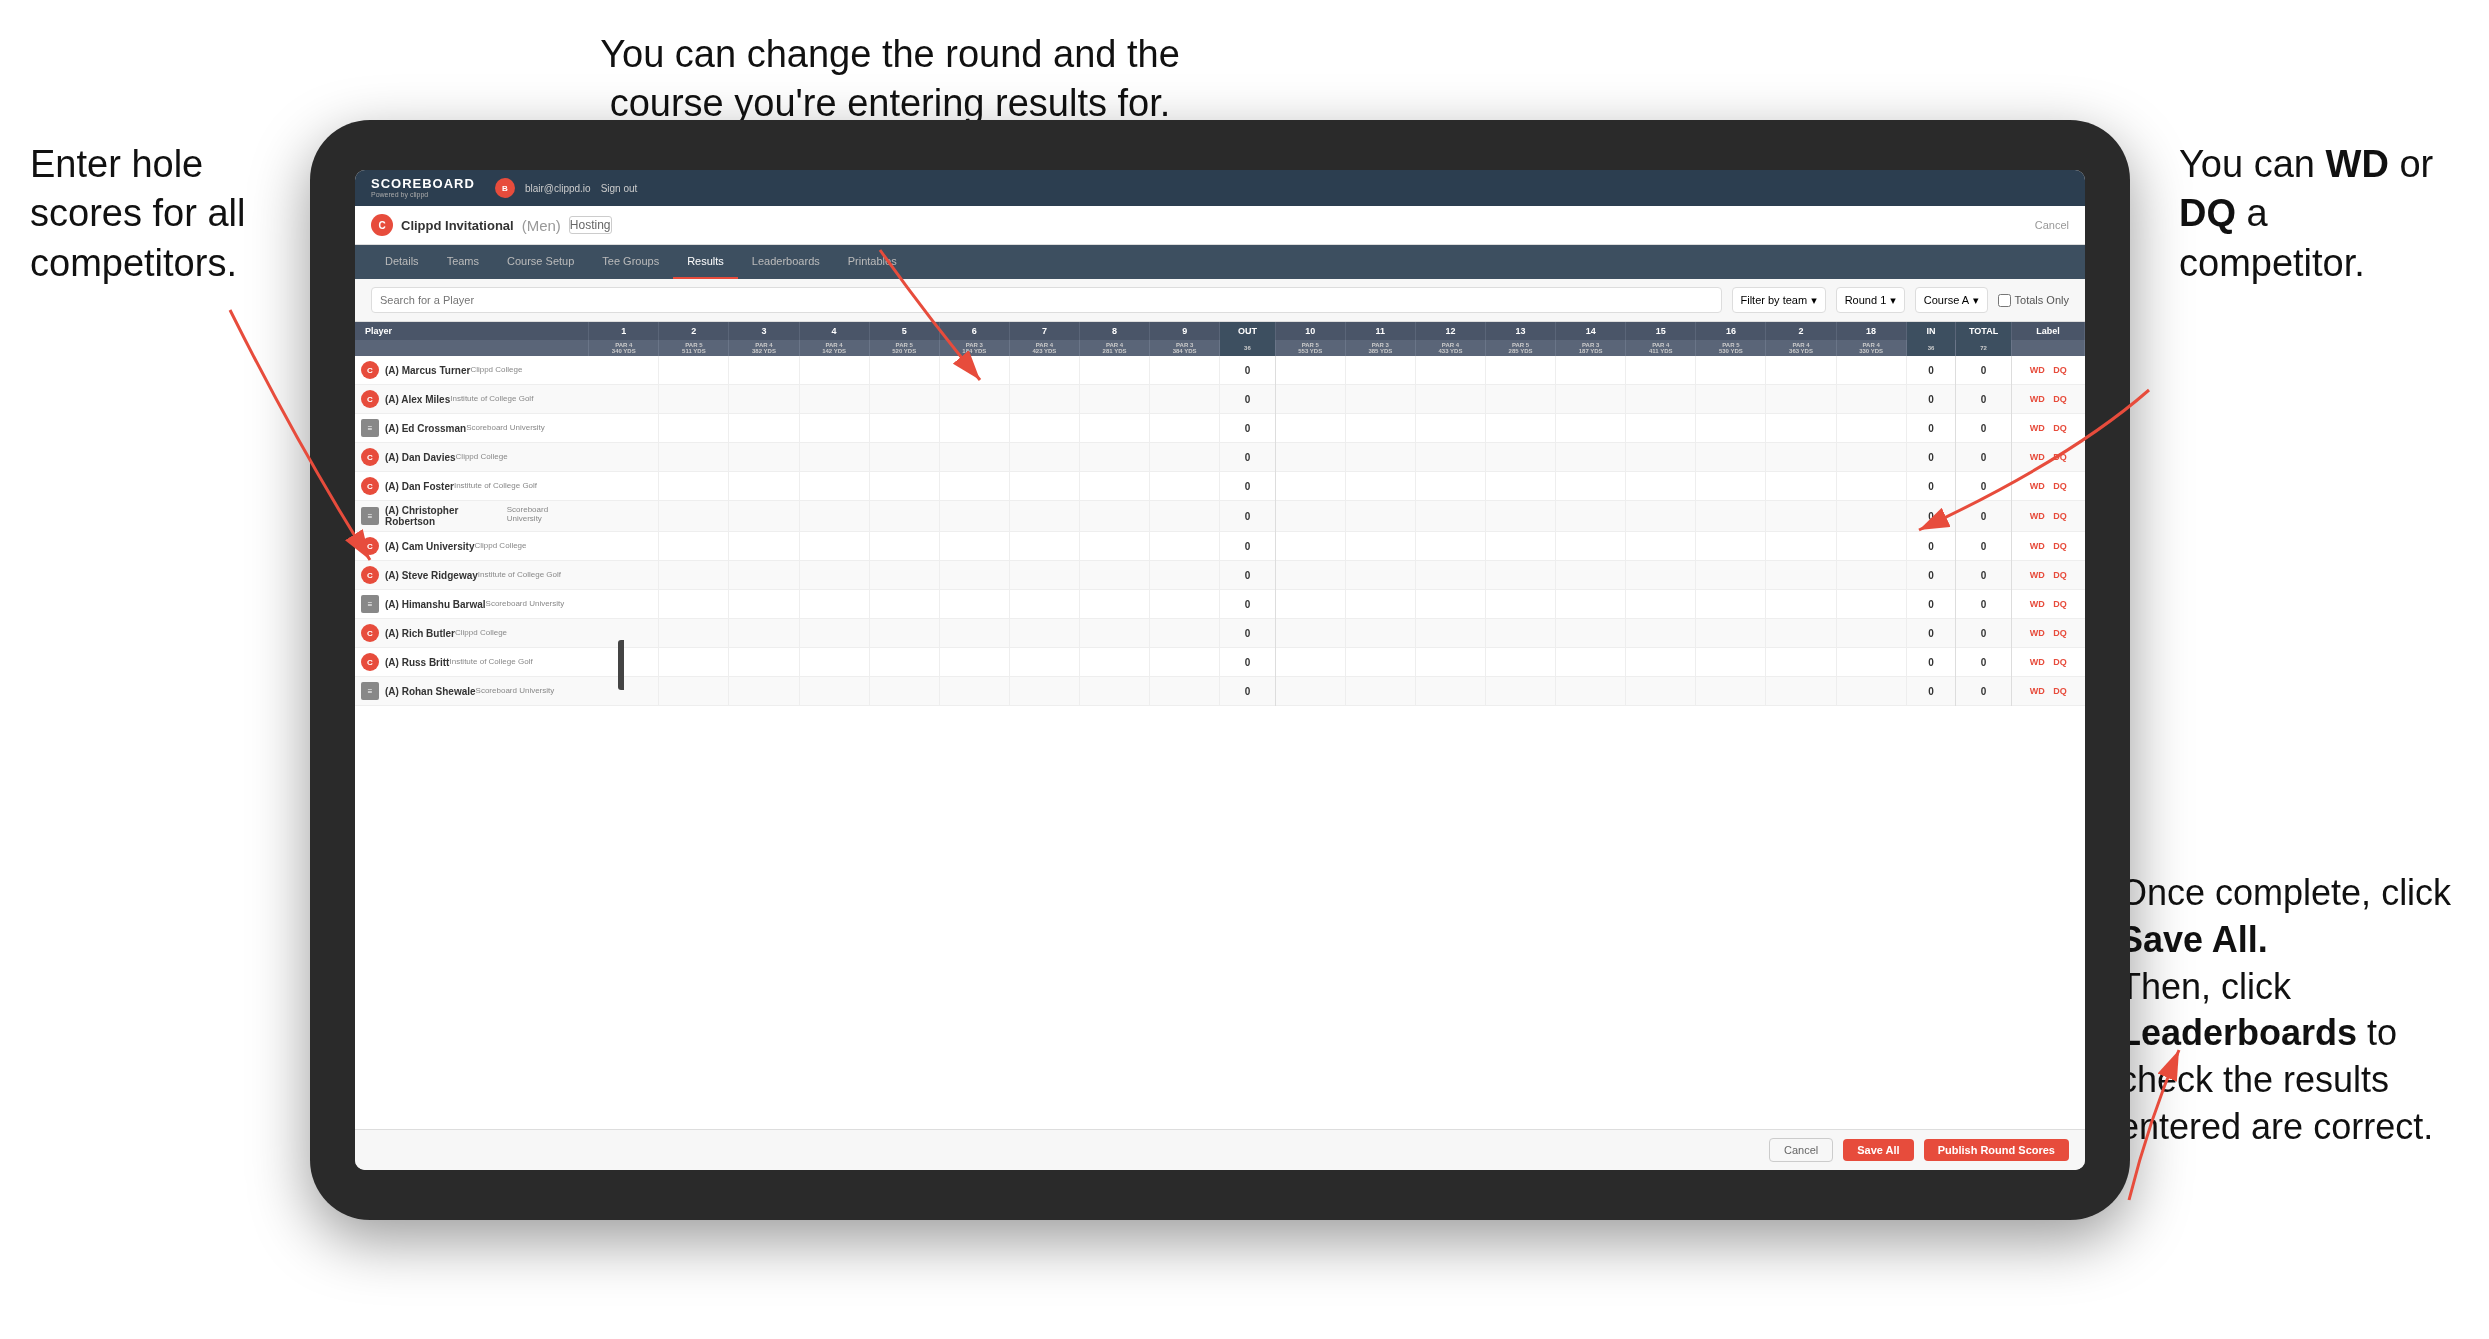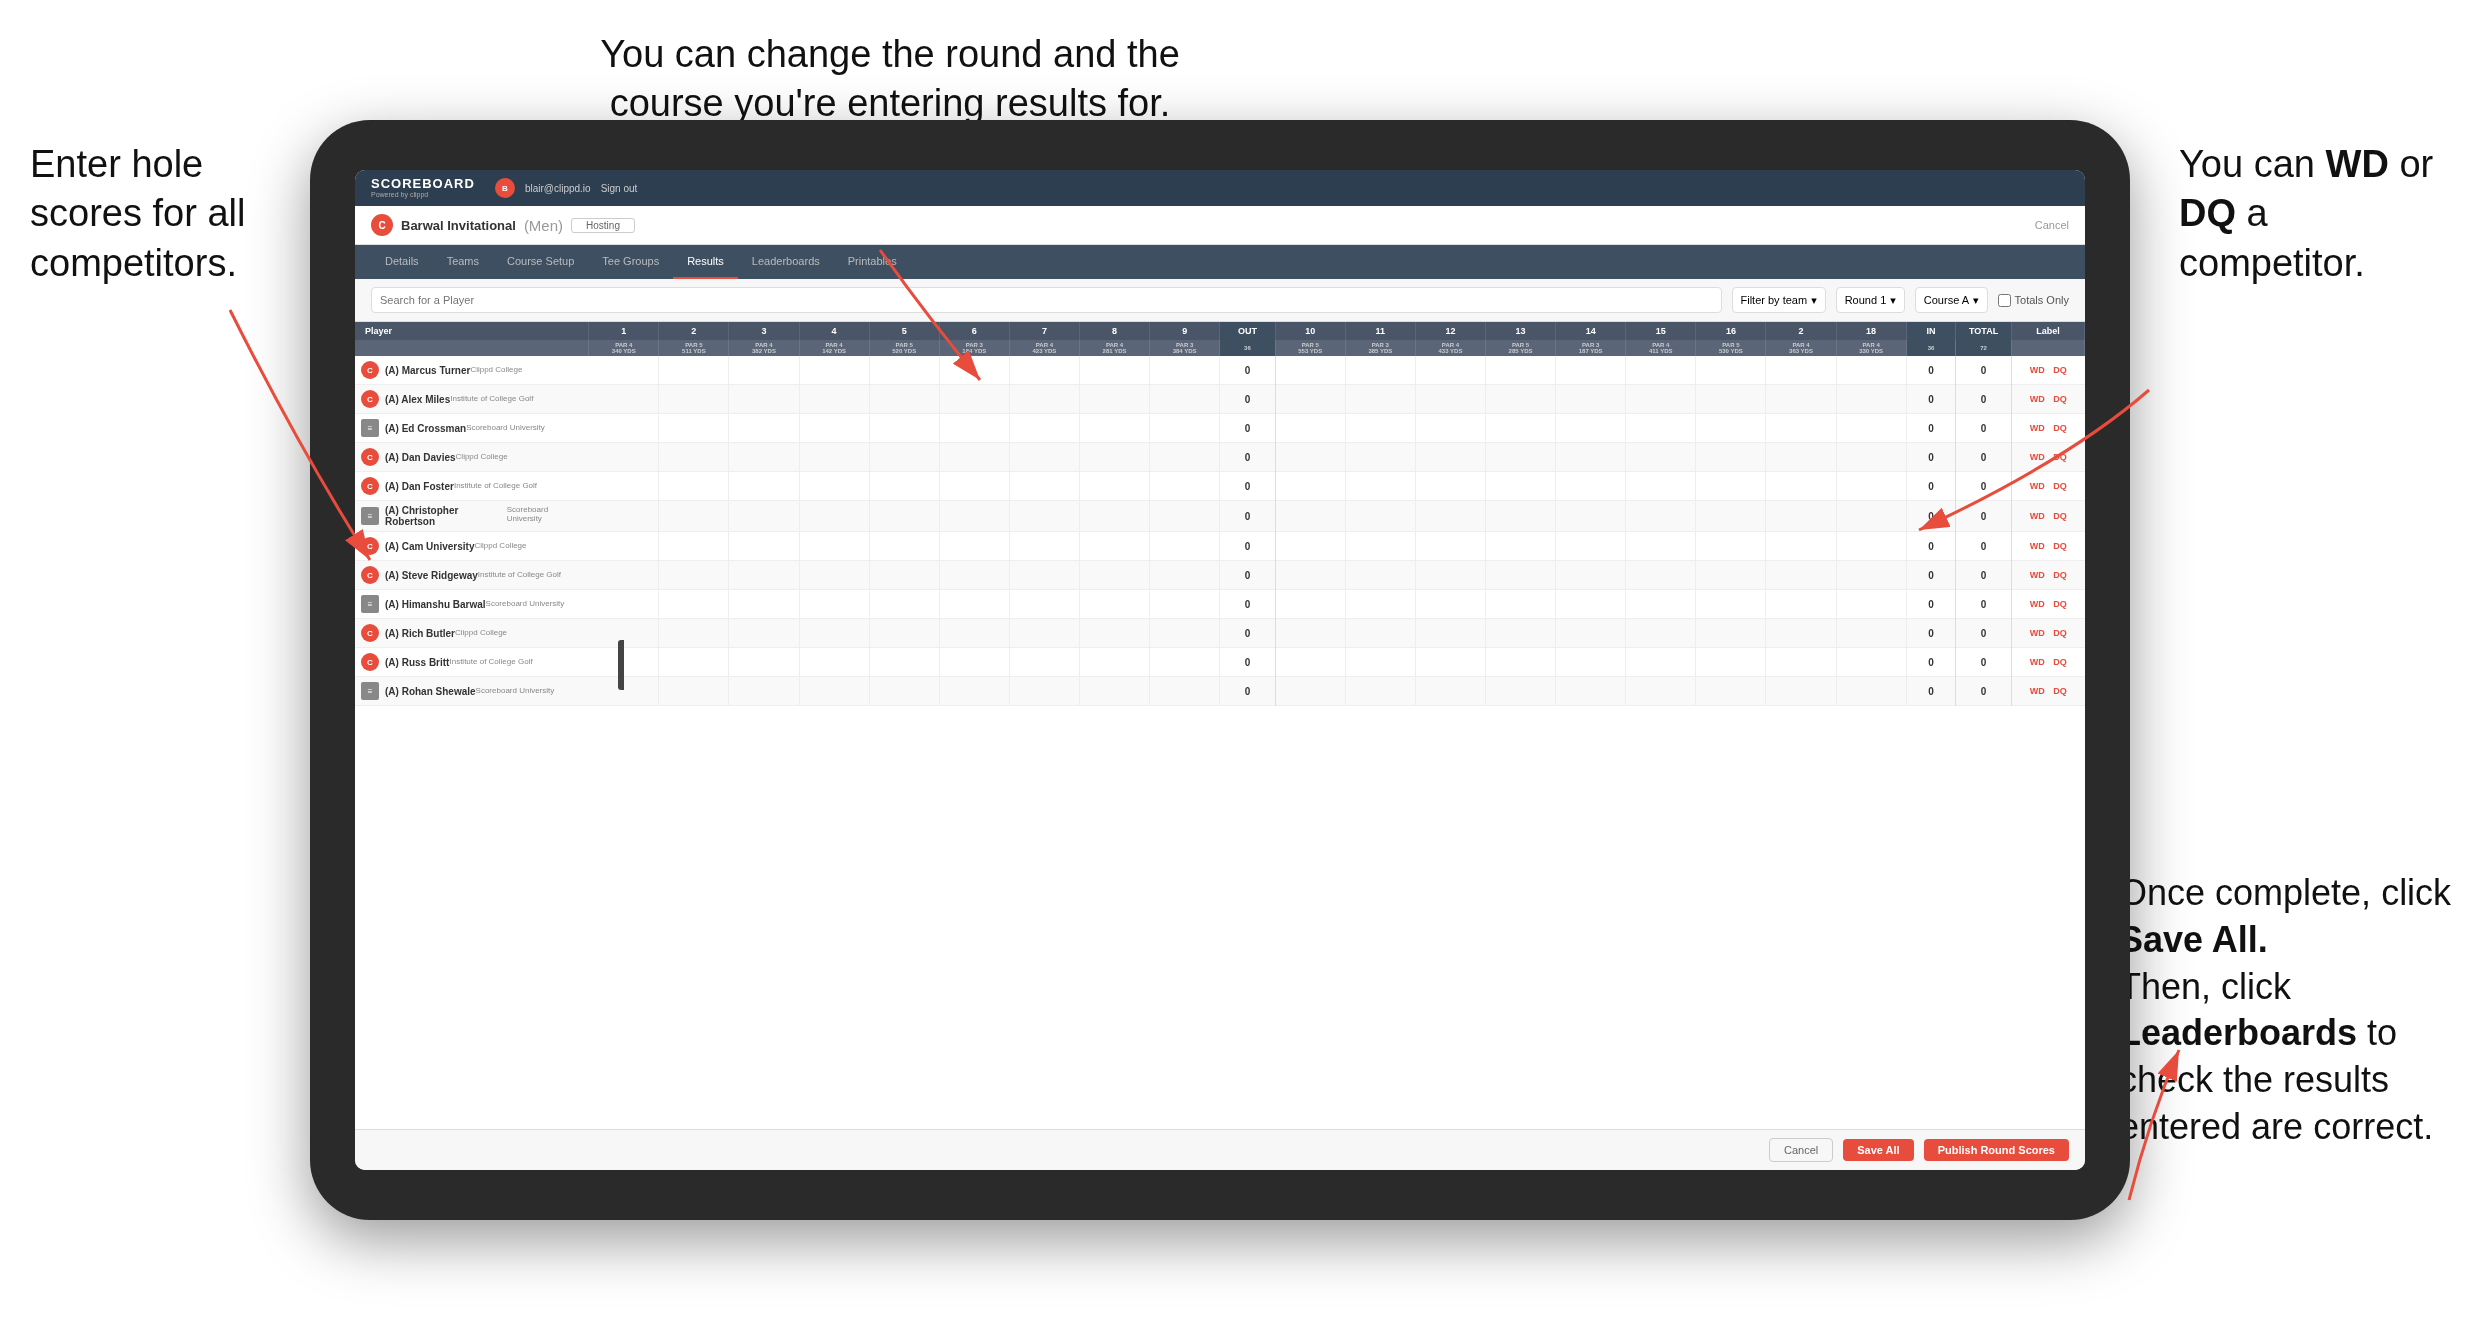--- a/index.html
+++ b/index.html
@@ -166,24 +166,24 @@
       font-weight: 600;
       color: #333;
     }
 
     .tournament-type {
       font-size: 15px;
       color: #999;
     }
 
     .hosting-badge {
-      font-size: 10px;
+      font-size: 12px;
       color: #666;
       border: 1px solid #ccc;
-      padding: 1px 14px;
+      padding: 1px 0;
       border-radius: 3px;
     }
 
     .cancel-link {
       font-size: 11px;
       color: #999;
     }
 
     
     .sub-nav {
@@ -490,21 +490,21 @@
       <div class="top-nav-right">
         <div class="user-avatar">B</div>
         <span>blair@clippd.io</span>
         <span style="cursor:pointer;">Sign out</span>
       </div>
     </div>
 
     <div class="tournament-header">
       <div class="tournament-title">
         <div class="tournament-logo">C</div>
-        <span class="tournament-name">Barwal Invitational</span>
+        <span class="tournament-name">Clippd Invitational</span>
         <span class="tournament-type">(Men)</span>
         <span class="hosting-badge">Hosting</span>
       </div>
       <span class="cancel-link">Cancel</span>
     </div>
 
     <div class="sub-nav">
       <div class="sub-nav-tab">
         <span>Details</span>
       </div>

